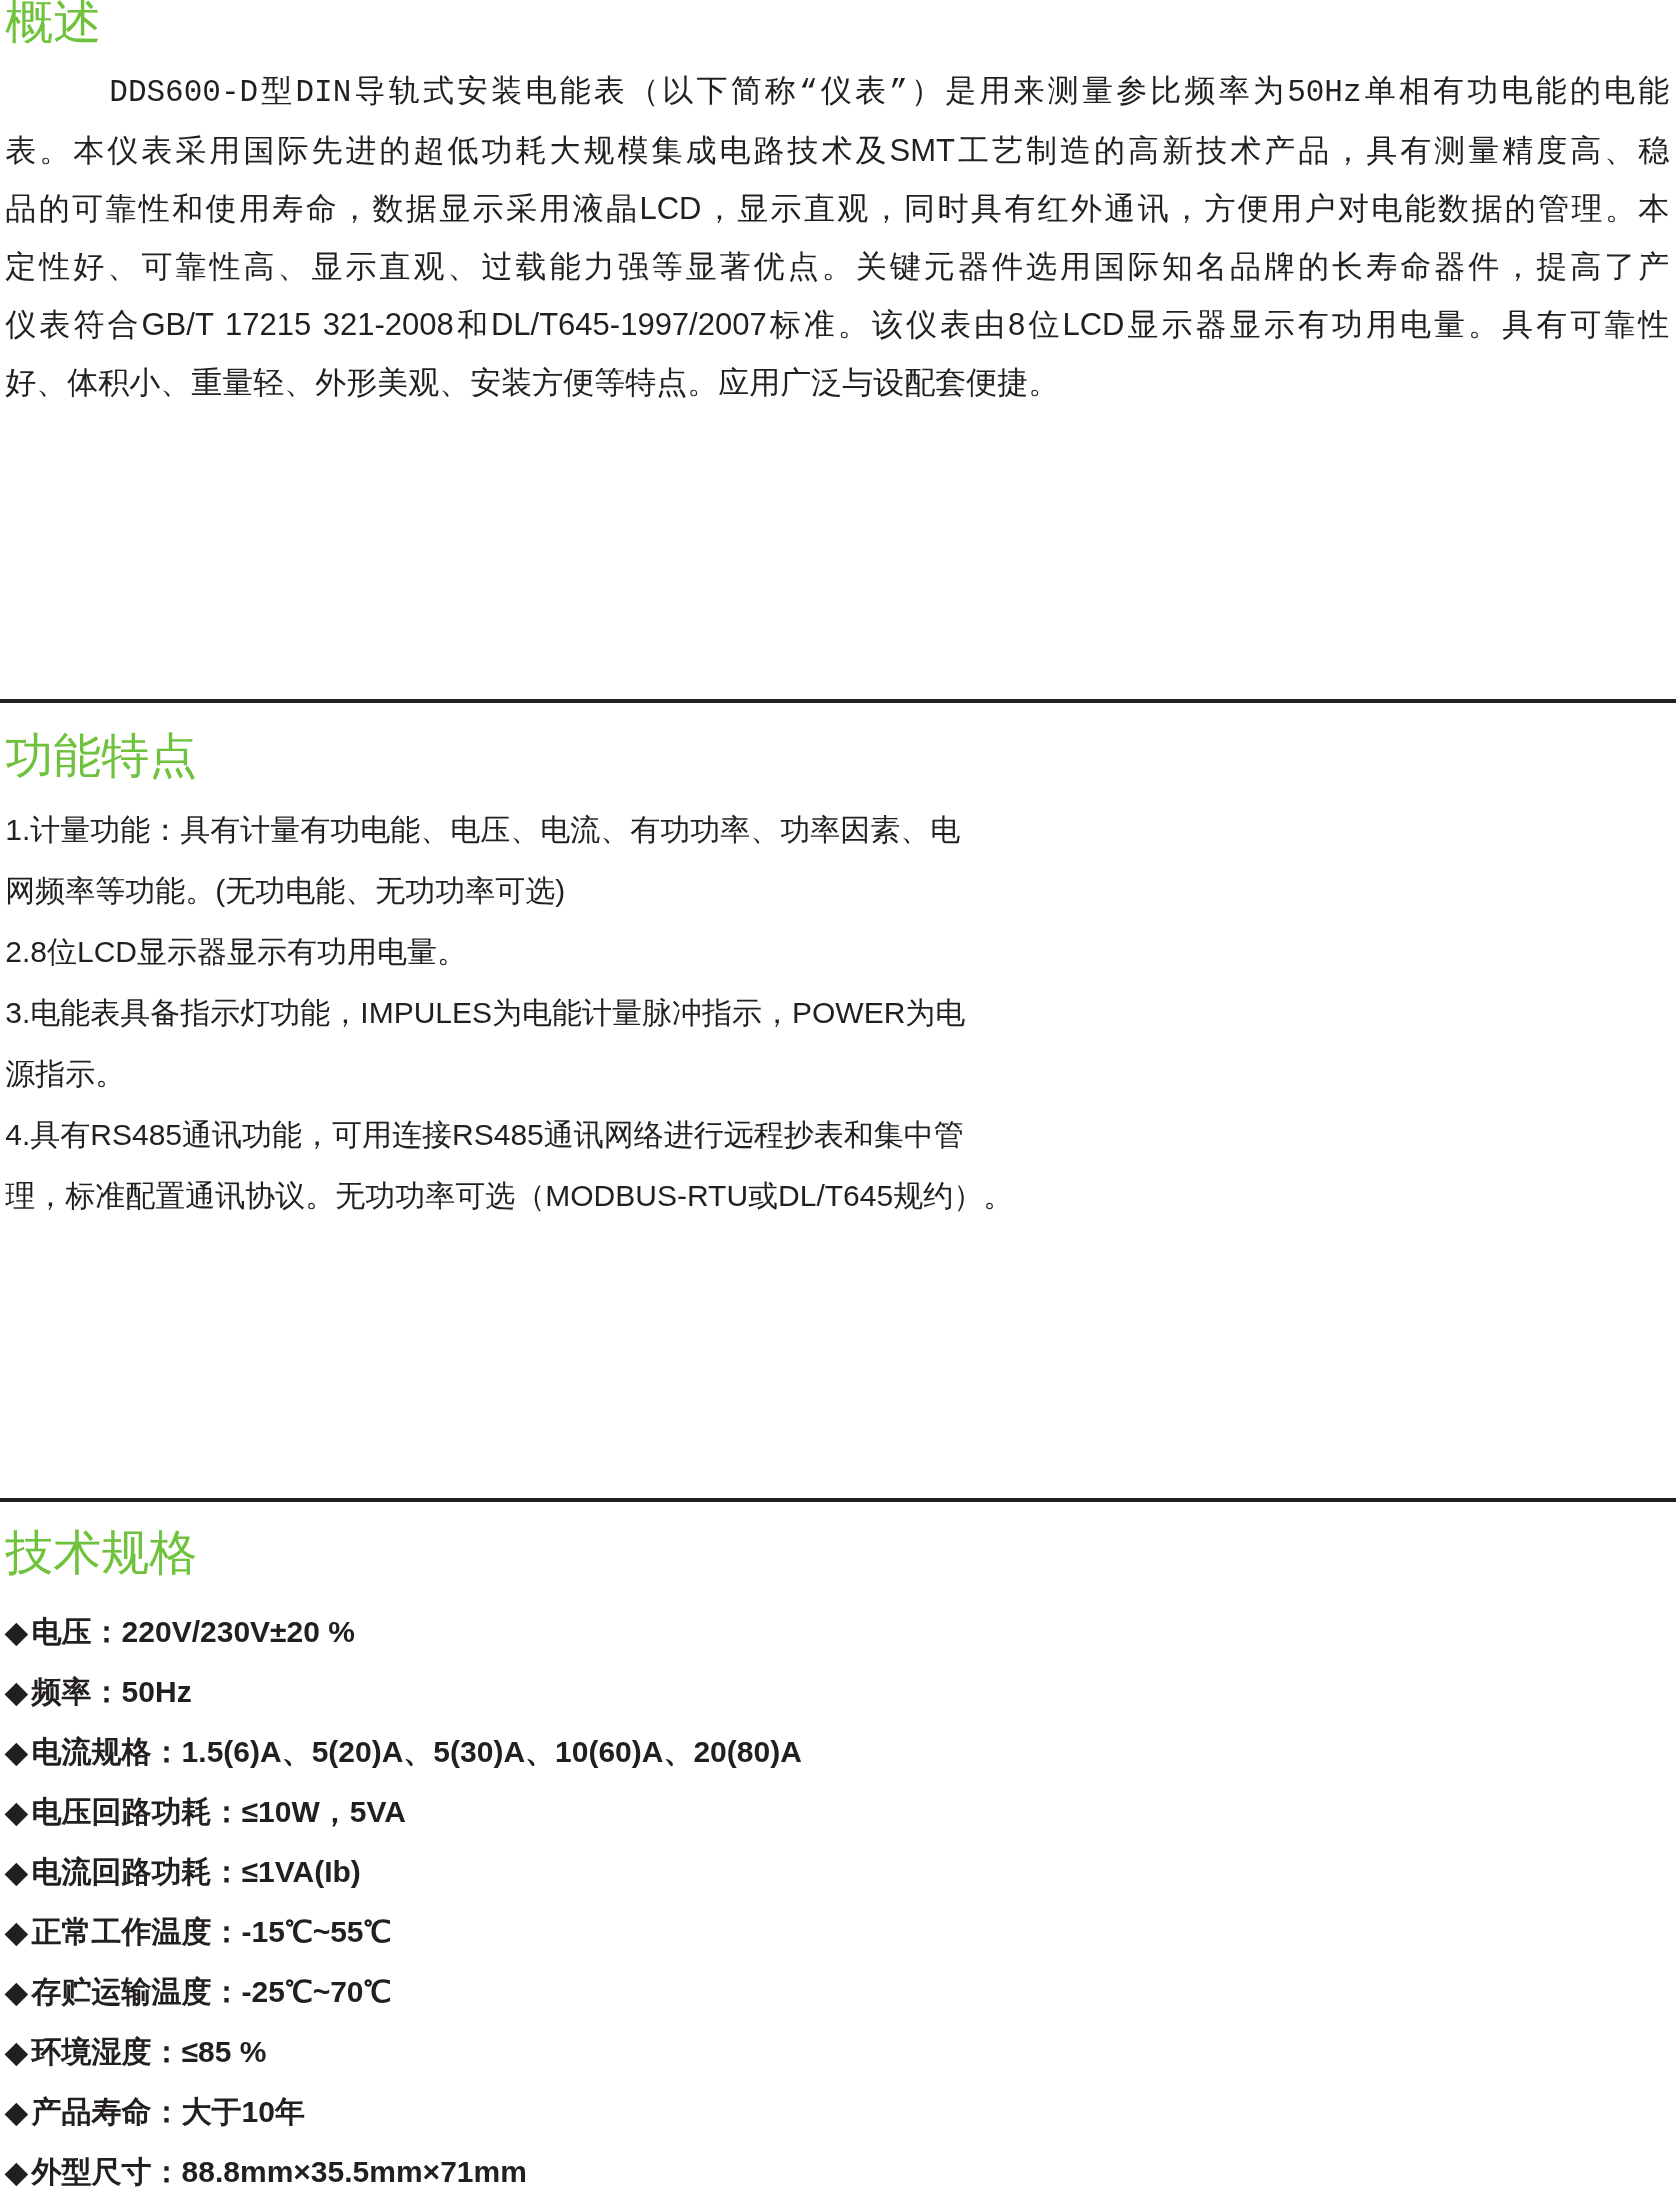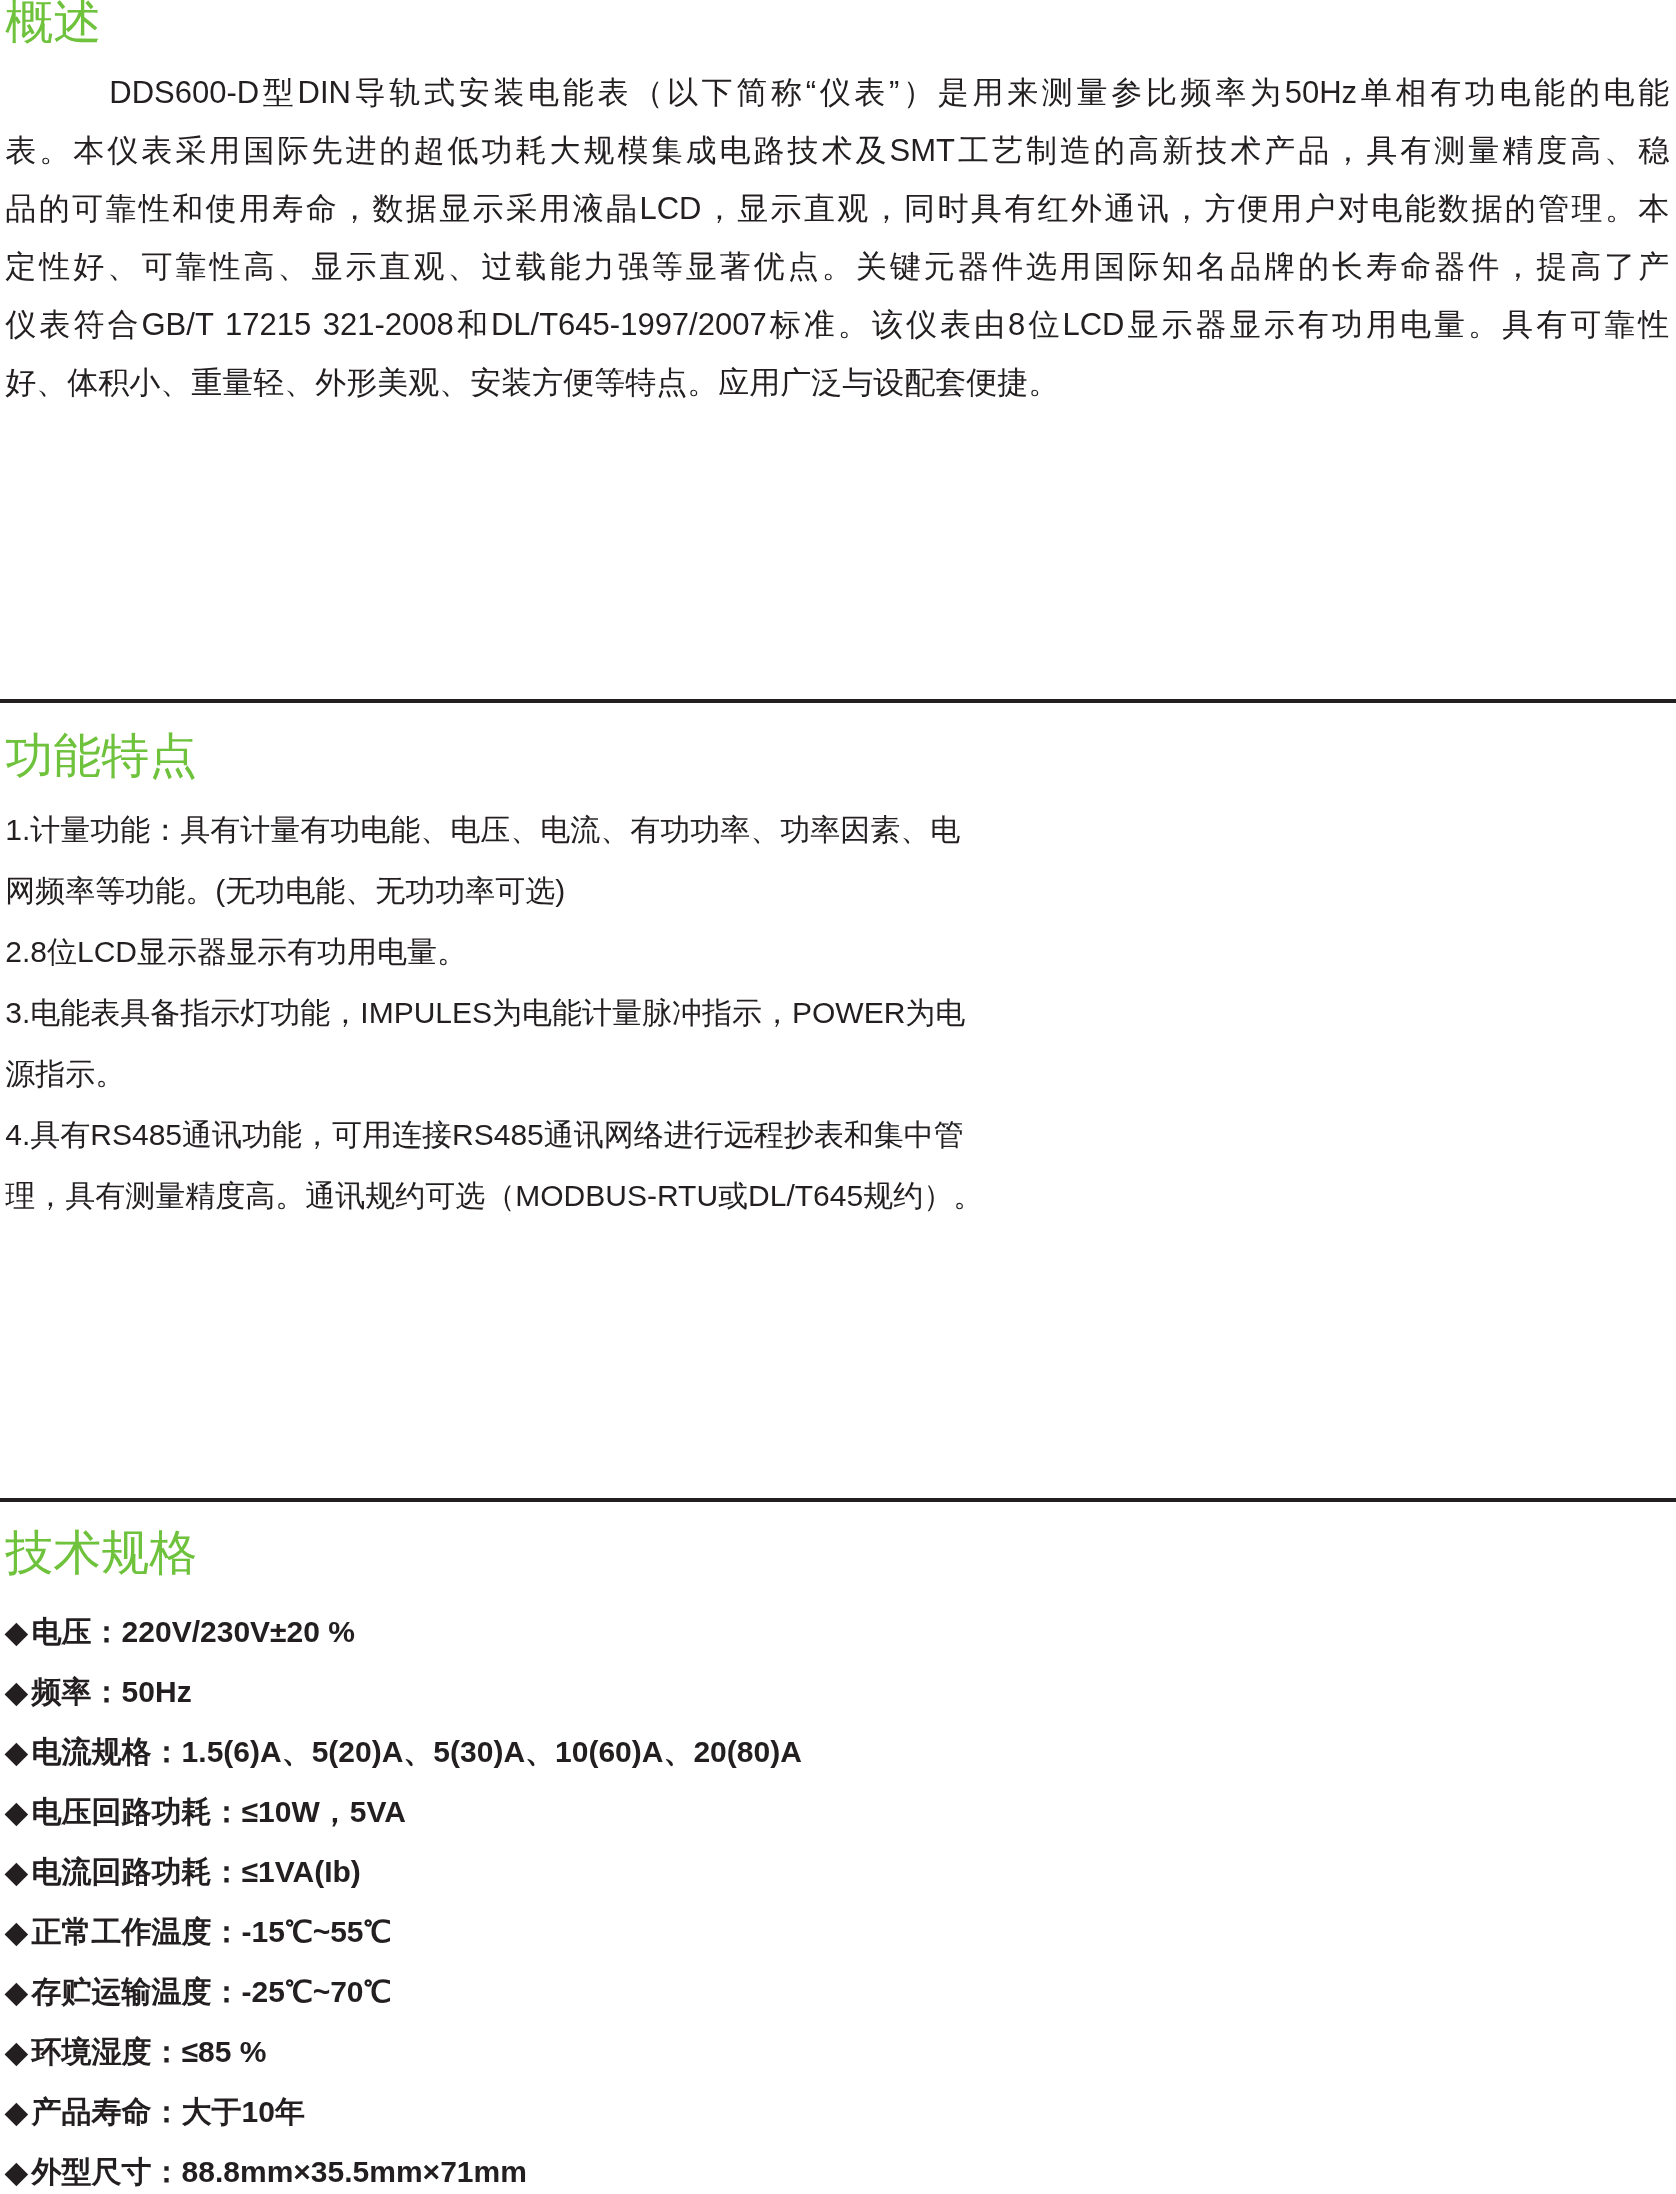--- a/index.html
+++ b/index.html
@@ -34,20 +34,21 @@
     width:1664px;
     font-size:31px;
     line-height:58px;
   }
   .para-line{
     text-align:justify;
     text-align-last:justify;
   }
   .para-line.first{
     padding-left:104px;
+    font-family:Liberation Mono, monospace;
   }
   .para-line.last{
     text-align:center;
     text-align-last:left;
   }
   .divider{
     border:none;
     height:4px;
     background:var(--ink);
     margin:0;
@@ -96,21 +97,21 @@
 
 <section>
   <h1 class="section-heading" id="features-heading">功能特点</h1>
   <div class="feature-lines">
     <div class="feature-line">1.计量功能：具有计量有功电能、电压、电流、有功功率、功率因素、电</div>
     <div class="feature-line">网频率等功能。(无功电能、无功功率可选)</div>
     <div class="feature-line">2.8位LCD显示器显示有功用电量。</div>
     <div class="feature-line">3.电能表具备指示灯功能，IMPULES为电能计量脉冲指示，POWER为电</div>
     <div class="feature-line">源指示。</div>
     <div class="feature-line">4.具有RS485通讯功能，可用连接RS485通讯网络进行远程抄表和集中管</div>
-    <div class="feature-line">理，具有测量精度高。通讯规约可选（MODBUS-RTU或DL/T645规约）。</div>
+    <div class="feature-line">理，标准配置通讯协议。无功功率可选（MODBUS-RTU或DL/T645规约）。</div>
   </div>
 </section>
 
 <hr class="divider" id="divider-2">
 
 <section>
   <h1 class="section-heading" id="specs-heading">技术规格</h1>
   <ul class="spec-list">
     <li class="spec-item"><span class="diamond-bullet">◆</span><span>电压：220V/230V±20 %</span></li>
     <li class="spec-item"><span class="diamond-bullet">◆</span><span>频率：50Hz</span></li>

